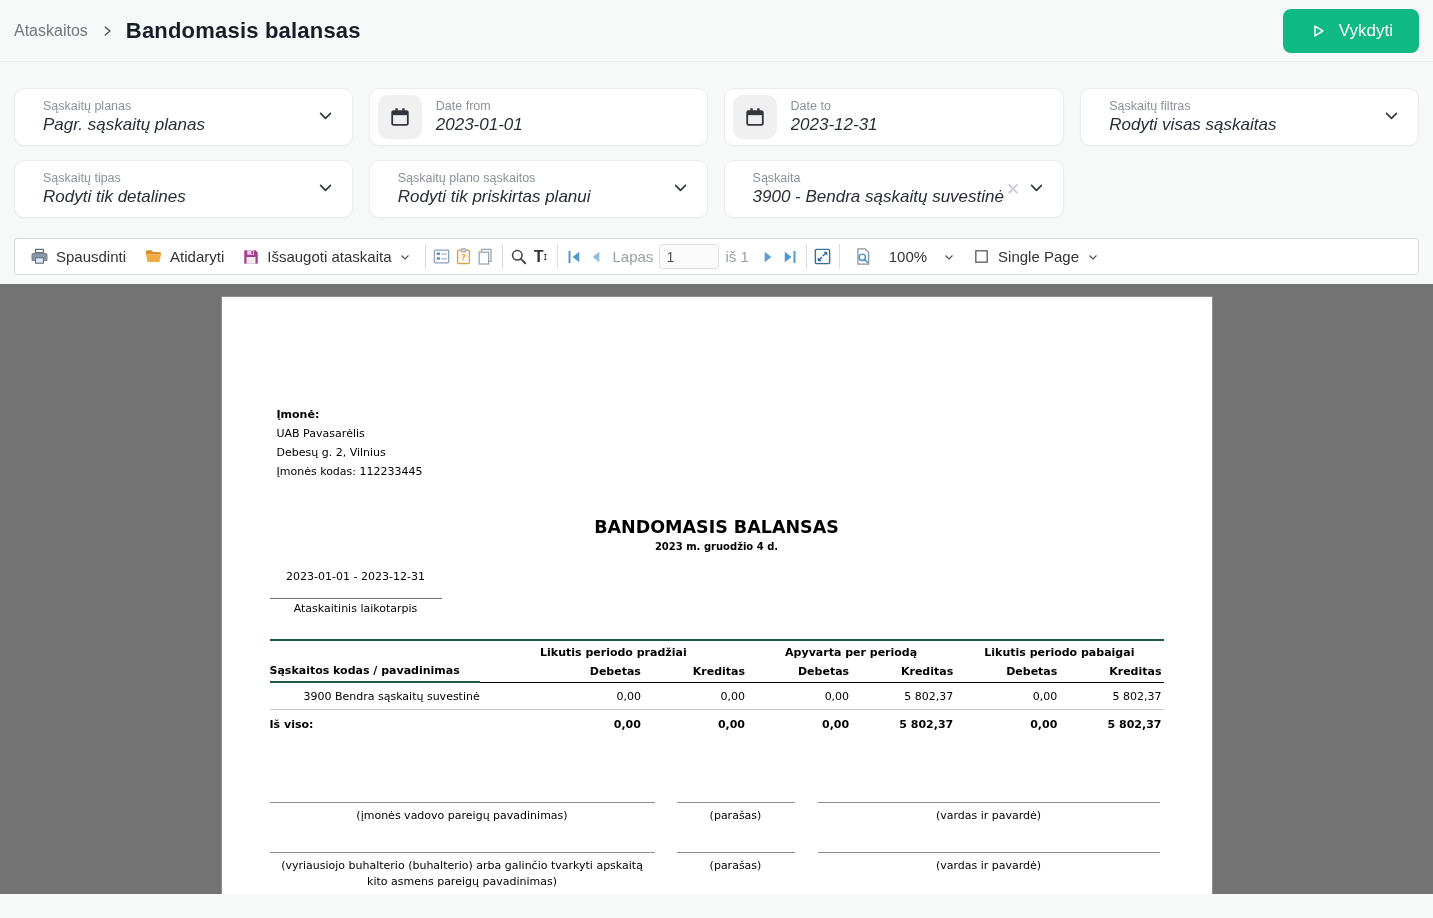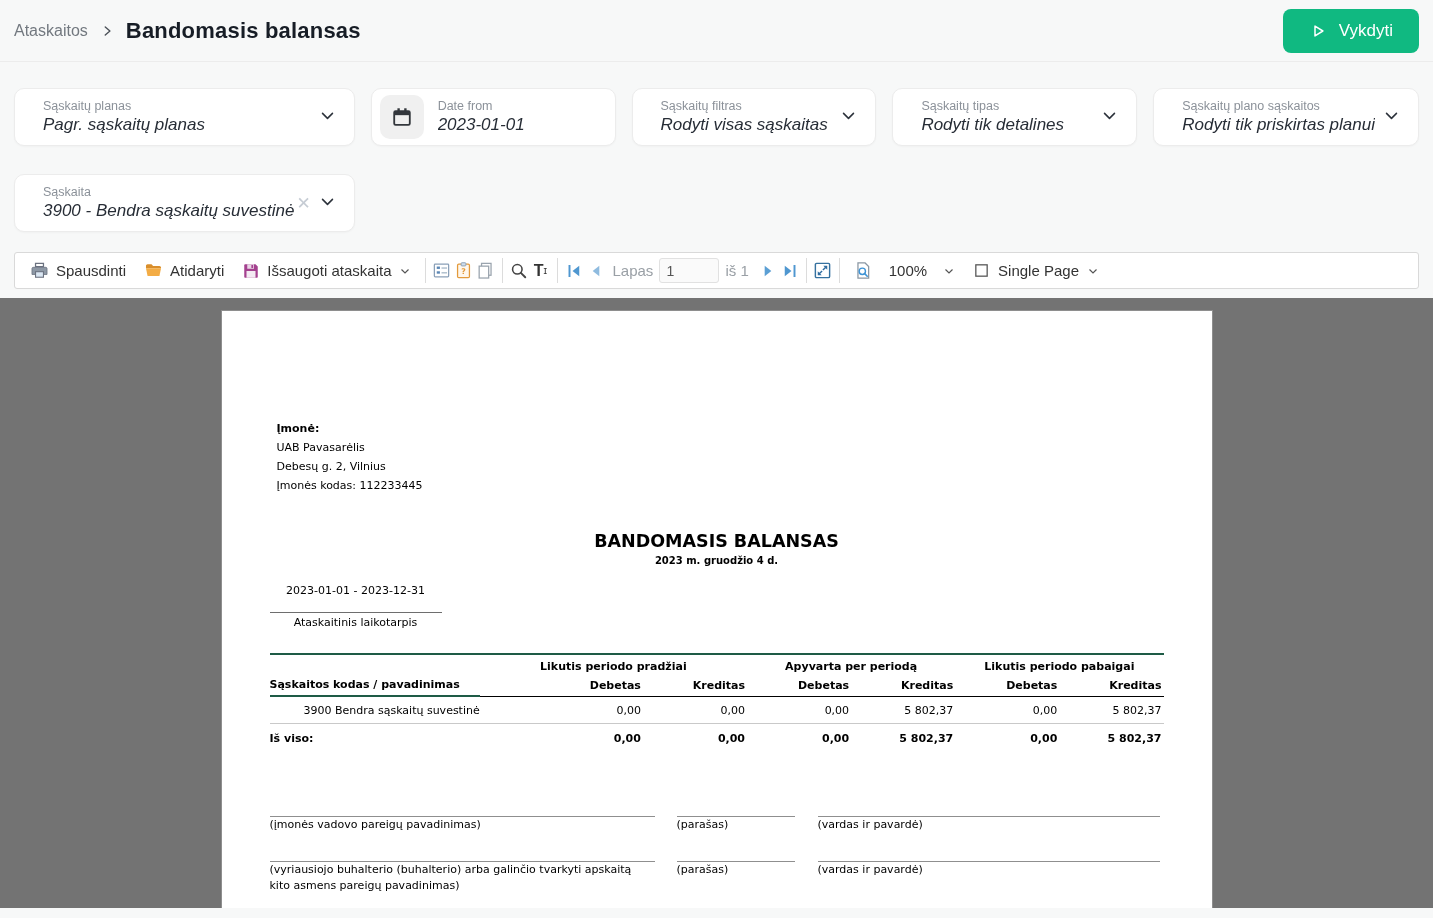--- a/index.html
+++ b/index.html
@@ -11,21 +11,21 @@
             height:62px; padding:0 14px; border-bottom:1px solid #ececec; }
   .crumbs { display:flex; align-items:center; gap:12px; }
   .crumb-link { font-size:16px; color:#72787f; cursor:pointer; }
   .crumb-sep { color:#4b5158; font-size:15px; display:flex; }
   .page-title { font-size:22px; font-weight:700; color:#171d26; letter-spacing:.2px; }
   .run-btn { display:flex; align-items:center; gap:12px; background:#10b981; color:#fff;
              border:none; border-radius:8px; height:44px; padding:0 26px; font-size:17px;
              font-family:inherit; cursor:pointer; }
 
   
-  .filters { display:grid; grid-template-columns:repeat(5,1fr); gap:28px 16px;
+  .filters { display:grid; grid-template-columns:repeat(4,1fr); gap:14px 16px;
              margin:26px 14px 0; }
   .card { background:#fff; border:1px solid #ececec; border-radius:10px; height:58px;
           display:flex; align-items:center; padding:0 18px 0 28px; cursor:pointer;
           box-shadow:0 1px 2px rgba(20,30,40,.03); position:relative; }
   .card-body { flex:1; min-width:0; }
   .card-label { font-size:12.5px; color:#8b9199; margin-bottom:2px; white-space:nowrap;
                 overflow:hidden; }
   .card-value { font-size:17px; color:#272d36; white-space:nowrap; overflow:hidden;font-style:italic; }
   .chev { flex:none; margin-left:8px; }
   .clear-x { color:#c6ccd4; font-size:17px; margin-left:2px; flex:none; }
@@ -72,21 +72,21 @@
   .sub { font-weight:700; text-align:right; padding:3px 2px 4px; }
   td.c1h { font-weight:700; text-align:left; padding:5px 0 4px; border-bottom:2px solid #1e5b46; }
   td.subline { border-bottom:1px solid #000; }
   td.cell { text-align:right; padding:7px 2px 6px; border-bottom:1px solid #c9c9c9; }
   td.cname { text-align:right; padding:7px 0 6px 6px; border-bottom:1px solid #c9c9c9; }
   td.tcell { text-align:right; padding:8px 2px 7px; font-weight:700; }
   td.tname { text-align:left; padding:8px 0 7px; font-weight:700; }
 
   .sigs { margin-top:64px; }
   .sig-row { display:flex; gap:0; }
-  .sig-cell { border-top:1px solid #8f8f8f; text-align:left;
+  .sig-cell { border-top:1px solid #8f8f8f; padding-top:5px; text-align:center;
               font-size:11px; line-height:16px; }
   .sig-role { width:385px; }
   .sig-sign { width:118px; margin-left:22px; }
   .sig-name { width:342px; margin-left:23px; }
   .sig-row + .sig-row { margin-top:28px; }
 </style>
 </head>
 <body>
 
 <header class="topbar">
@@ -131,20 +131,34 @@
         <rect x="7" y="2.5" width="2.6" height="4" fill="#33373c"></rect>
         <rect x="14.4" y="2.5" width="2.6" height="4" fill="#33373c"></rect>
       </svg>
     </div>
     <div class="card-body">
       <div class="card-label">Date from</div>
       <div class="card-value">2023-01-01</div>
     </div>
   </div>
 
+  <div class="card card-date">
+    <div class="date-icon">
+      <svg width="22" height="22" viewBox="0 0 24 24">
+        <rect x="3.5" y="5.5" width="17" height="15" rx="1.5" fill="none" stroke="#33373c" stroke-width="2"></rect>
+        <path d="M4 6h16v4H4z" fill="#33373c"></path>
+        <rect x="7" y="2.5" width="2.6" height="4" fill="#33373c"></rect>
+        <rect x="14.4" y="2.5" width="2.6" height="4" fill="#33373c"></rect>
+      </svg>
+    </div>
+    <div class="card-body">
+      <div class="card-label">Date to</div>
+      <div class="card-value">2023-12-31</div>
+    </div>
+  </div>
 
   <div class="card">
     <div class="card-body">
       <div class="card-label">Sąskaitų filtras</div>
       <div class="card-value">Rodyti visas sąskaitas</div>
     </div>
     <span class="chev">
       <svg width="17" height="17" viewBox="0 0 24 24">
           <path d="M5 9l7 7 7-7" fill="none" stroke="#2c323b" stroke-width="2.2" stroke-linecap="round" stroke-linejoin="round"></path>
         </svg>

